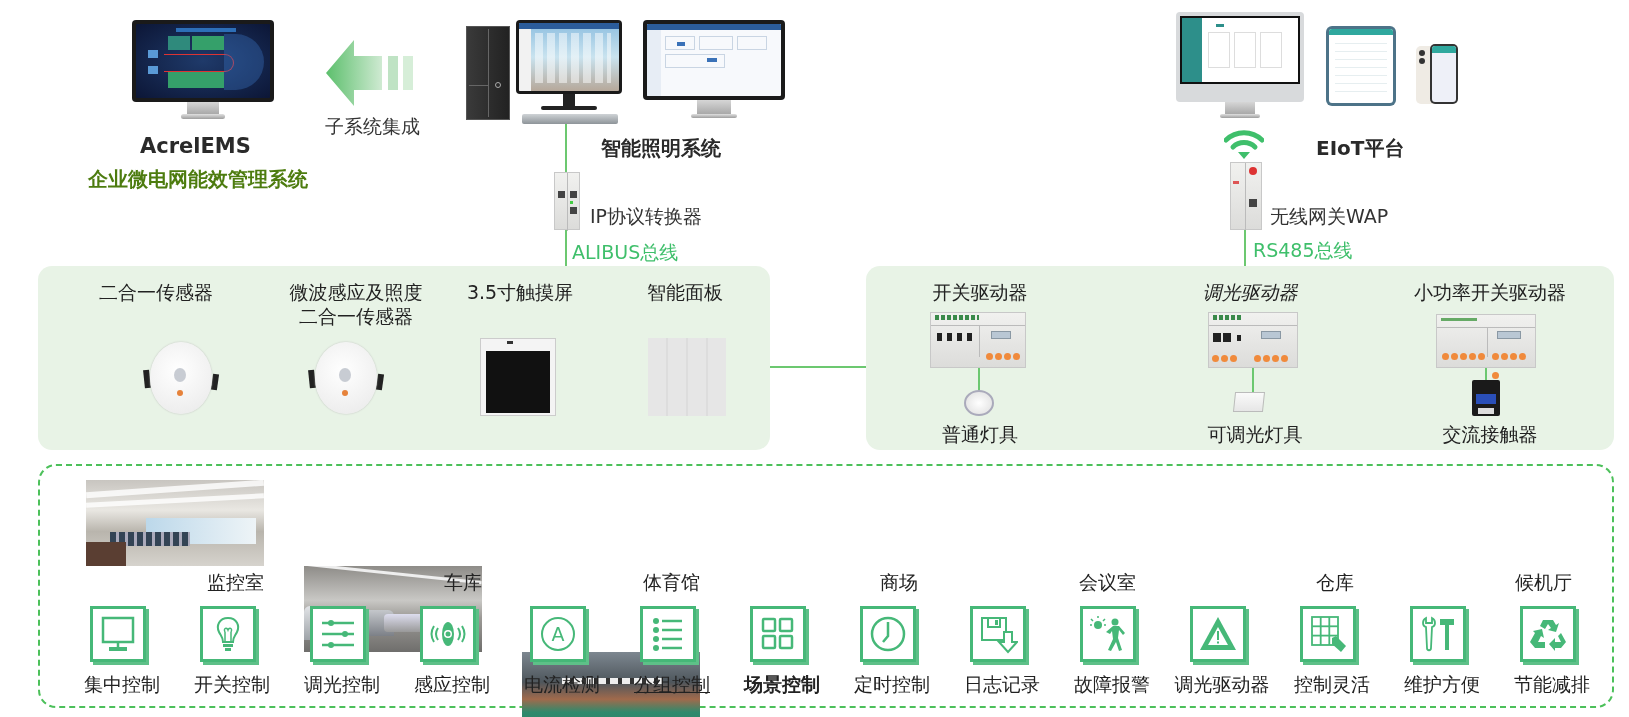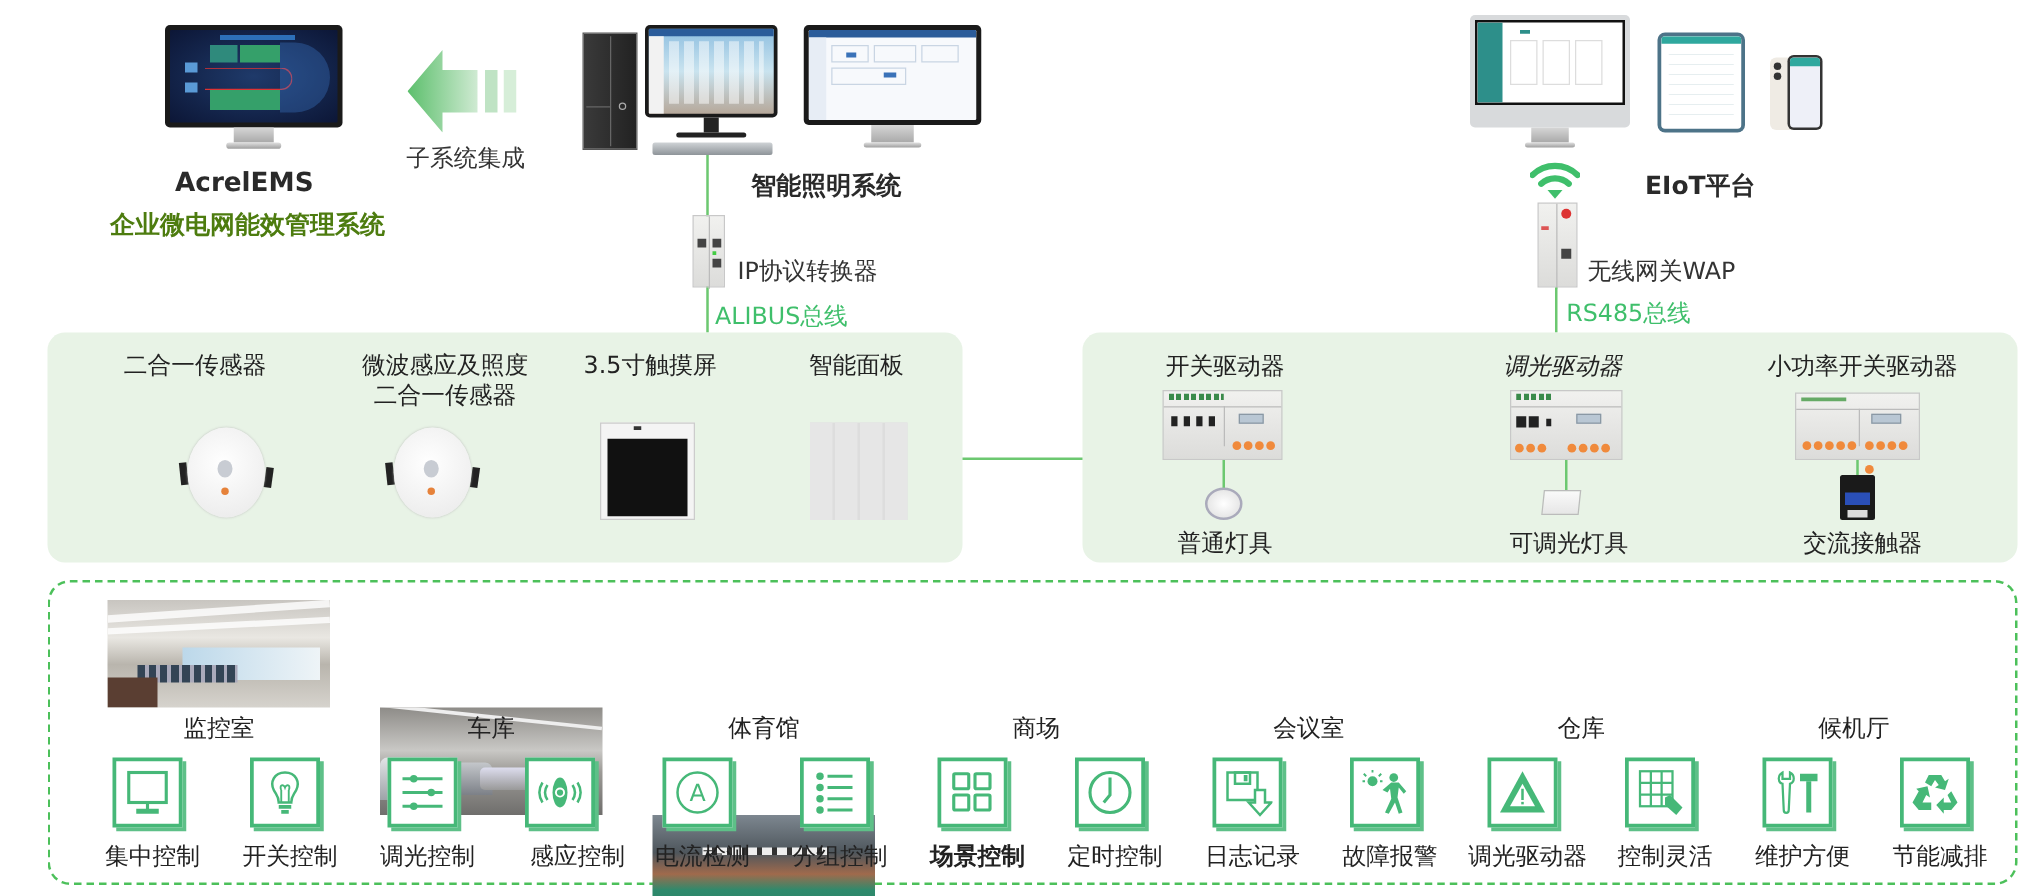--- a/index.html
+++ b/index.html
@@ -25,21 +25,21 @@
 
   
   .din { background: linear-gradient(#f1f1ef,#dcdcda); border: 1px solid #c8c8c8; }
   .btn-dot { width: 7px; height: 7px; border-radius: 50%; background: #f08a3c; display: inline-block; margin: 0 1px; }
   .lcd { background: #b9c7d4; border: 1px solid #8a98a4; }
 
   .scene { width: 178px; height: 86px; overflow: hidden; position: relative; }
   .icon-box { width: 56px; height: 56px; border: 3px solid #46b878; background: #fff; box-shadow: 3px 3px 0 #5ec088; display: flex; align-items: center; justify-content: center; }
   .icon-box svg { width: 40px; height: 40px; }
   .feature-label { font-size: 19px; color: #222; text-align: center; }
-  .scene-label { font-size: 19px; color: #222; text-align: center; }
+  .scene-label { font-size: 19px; color: #222; text-align: right; }
   .dev-label { font-size: 19px; color: #222; text-align: center; }
 </style>
 </head>
 <body>
 
 <div class="abs" style="left:132px;top:20px;width:142px;height:102px;">
   <div class="monitor-frame" style="width:142px;height:82px;">
     <div class="monitor-screen" style="background:radial-gradient(ellipse at center,#1f3a6a,#0c1636);">
       <div style="position:absolute;left:40px;top:4px;width:60px;height:4px;background:#2d6fb8;"></div>
       <div style="position:absolute;left:32px;top:12px;width:22px;height:14px;background:#2f8a7c;"></div>
@@ -397,23 +397,23 @@
   <svg viewBox="0 0 40 40">
       <path d="M15 6 L25 6 L28 11 L31 9 L28 18 L20 16 L23 14 L20 10 L17 15 L12 12 Z" fill="#46b878"></path>
       <path d="M33 19 L38 28 L33 34 L27 34 L27 37 L21 30 L27 24 L27 28 L33 28 L30 22 Z" fill="#46b878"></path>
       <path d="M7 19 L2 28 L7 34 L17 34 L17 28 L10 28 L13 22 L16 24 L14 15 L5 17 Z" fill="#46b878"></path>
     </svg>
 </div>
 
 <div class="abs feature-label" style="left:74px;top:672px;width:96px;">集中控制</div>
 <div class="abs feature-label" style="left:184px;top:672px;width:96px;">开关控制</div>
 <div class="abs feature-label" style="left:294px;top:672px;width:96px;">调光控制</div>
-<div class="abs feature-label" style="left:404px;top:672px;width:96px;text-align:right;">感应控制</div>
+<div class="abs feature-label" style="left:404px;top:672px;width:96px;">感应控制</div>
 <div class="abs feature-label" style="left:514px;top:672px;width:96px;">电流检测</div>
-<div class="abs feature-label" style="left:624px;top:672px;width:96px;">分组控制</div>
+<div class="abs feature-label" style="left:624px;top:672px;width:96px;text-decoration:underline;">分组控制</div>
 <div class="abs feature-label" style="left:734px;top:672px;width:96px;font-weight:bold;">场景控制</div>
 <div class="abs feature-label" style="left:844px;top:672px;width:96px;">定时控制</div>
 <div class="abs feature-label" style="left:954px;top:672px;width:96px;">日志记录</div>
 <div class="abs feature-label" style="left:1064px;top:672px;width:96px;">故障报警</div>
 <div class="abs feature-label" style="left:1174px;top:672px;width:96px;">调光驱动器</div>
 <div class="abs feature-label" style="left:1284px;top:672px;width:96px;">控制灵活</div>
 <div class="abs feature-label" style="left:1394px;top:672px;width:96px;">维护方便</div>
 <div class="abs feature-label" style="left:1504px;top:672px;width:96px;">节能减排</div>
 
 </body></html>

